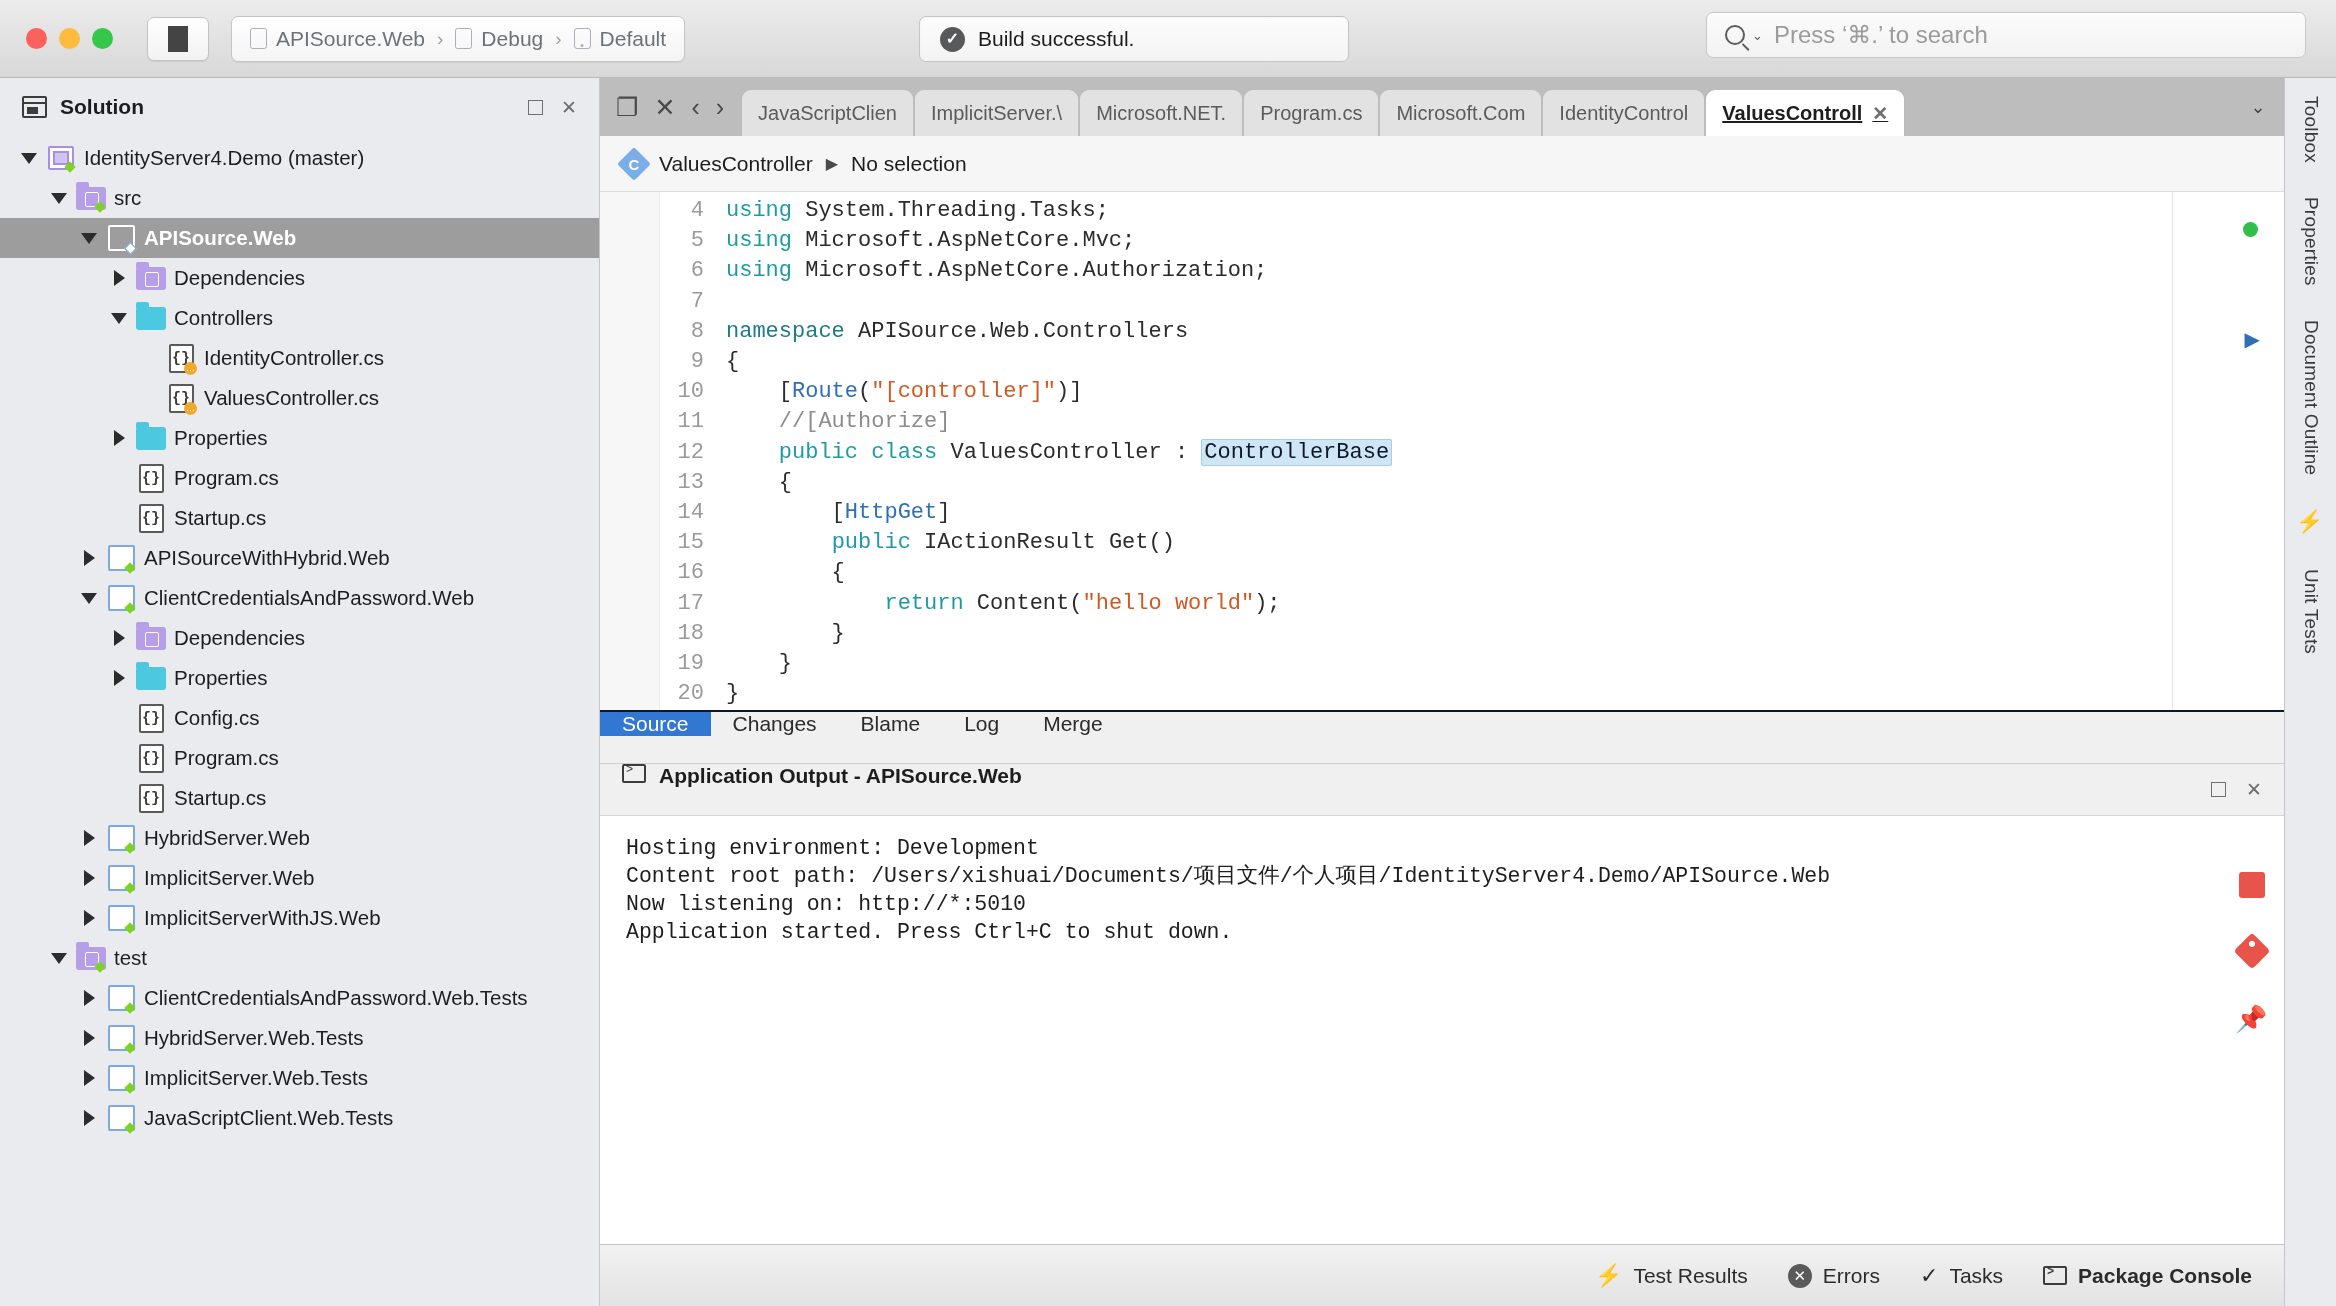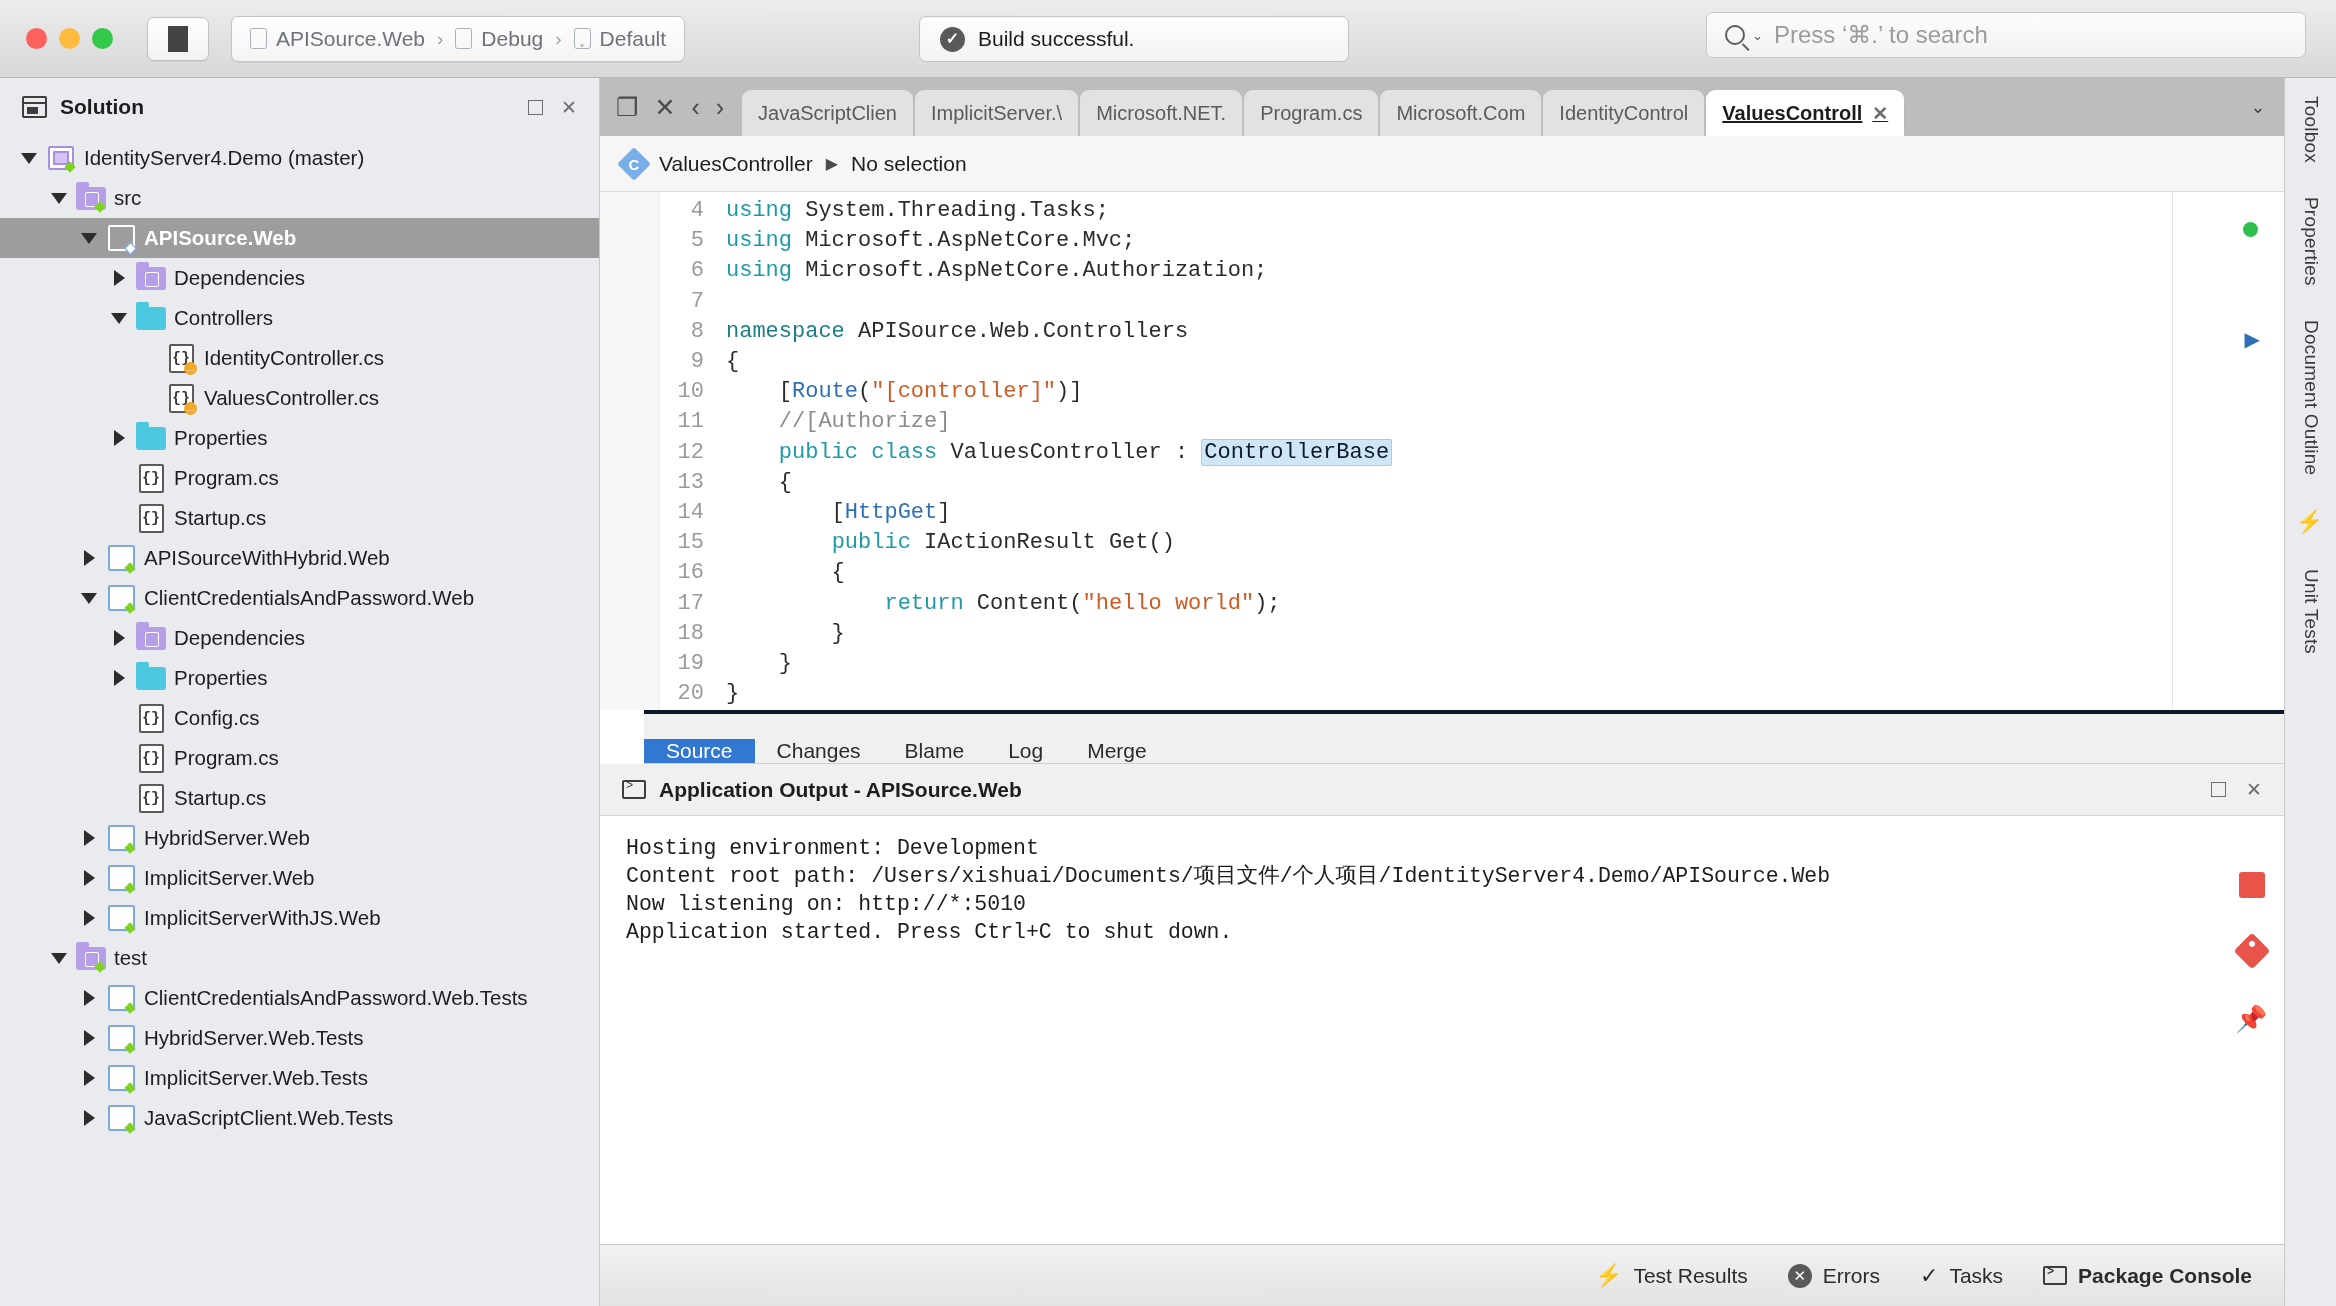--- a/index.html
+++ b/index.html
@@ -222,33 +222,33 @@
     border-left: 1px solid #e6e6e6; background: #fff;
   }
   .rail-dot {
     position: absolute; right: 26px; width: 15px; height: 15px; border-radius: 50%;
   }
   .rail-play { position: absolute; right: 24px; font-size: 20px; color: #2f6fb5; }
 
   
   .srcbar {
     height: 54px; flex: 0 0 54px; background: #f0f0f0;
-    border-top: 4px solid #0f172a; border-bottom: 1px solid #cfcfcf;
-    display: flex; align-items: flex-end; margin-left: 44px;
+    border-top: 2px solid #0f172a; border-bottom: 1px solid #cfcfcf;
+    display: flex; align-items: flex-start;
   }
   .srcbar-item {
     display: flex; align-items: center; padding: 0 22px; font-size: 21px; color: #2b2b2b;
   }
   .srcbar-item.active { background: #3277d1; color: #fff; }
 
   
   .outpanel { flex: 0 0 480px; display: flex; flex-direction: column; background: #fff; min-height: 0;}
   .out-header {
     height: 52px; flex: none; background: #f0f0f0; border-bottom: 1px solid #d5d5d5;
-    display: flex; align-items: center; padding: 0 22px; gap: 13px;
+    display: flex; padding: 0 22px; gap: 13px;
   }
   .term-icon {
     width: 24px; height: 19px; border: 2px solid #3c3c3c; border-radius: 2px; position: relative; flex:none;
   }
   .term-icon::after {
     content: ">"; position: absolute; left: 2px; top: -3px; font-size: 12px;
     font-family: "Liberation Mono", monospace; color: #3c3c3c;
   }
   .out-title { font-size: 21px; font-weight: bold; color: #1d1d1f; }
   .out-actions { margin-left: auto; display: flex; gap: 20px; align-items: center; }

